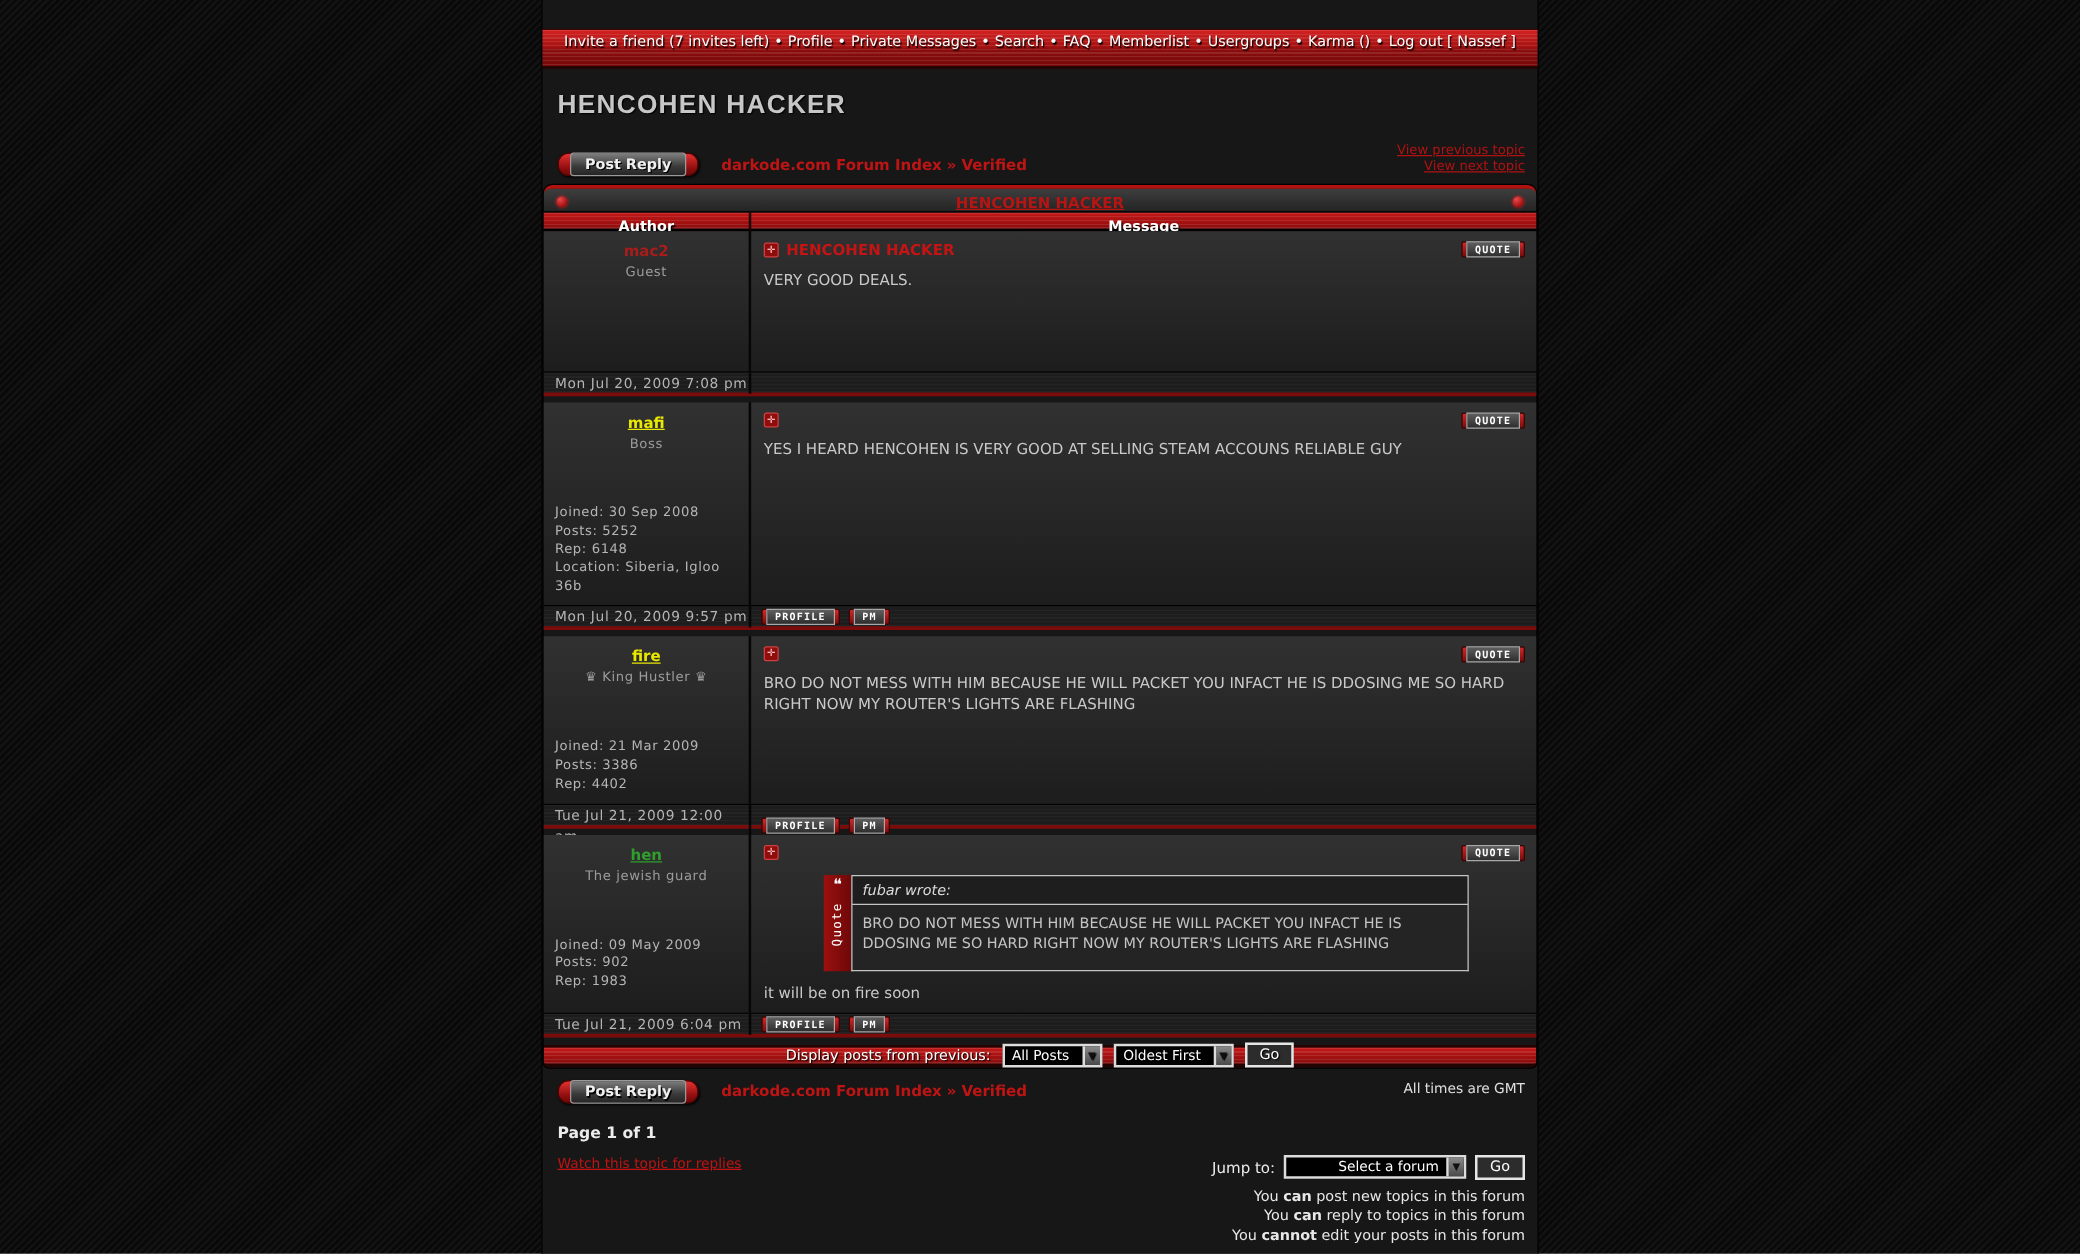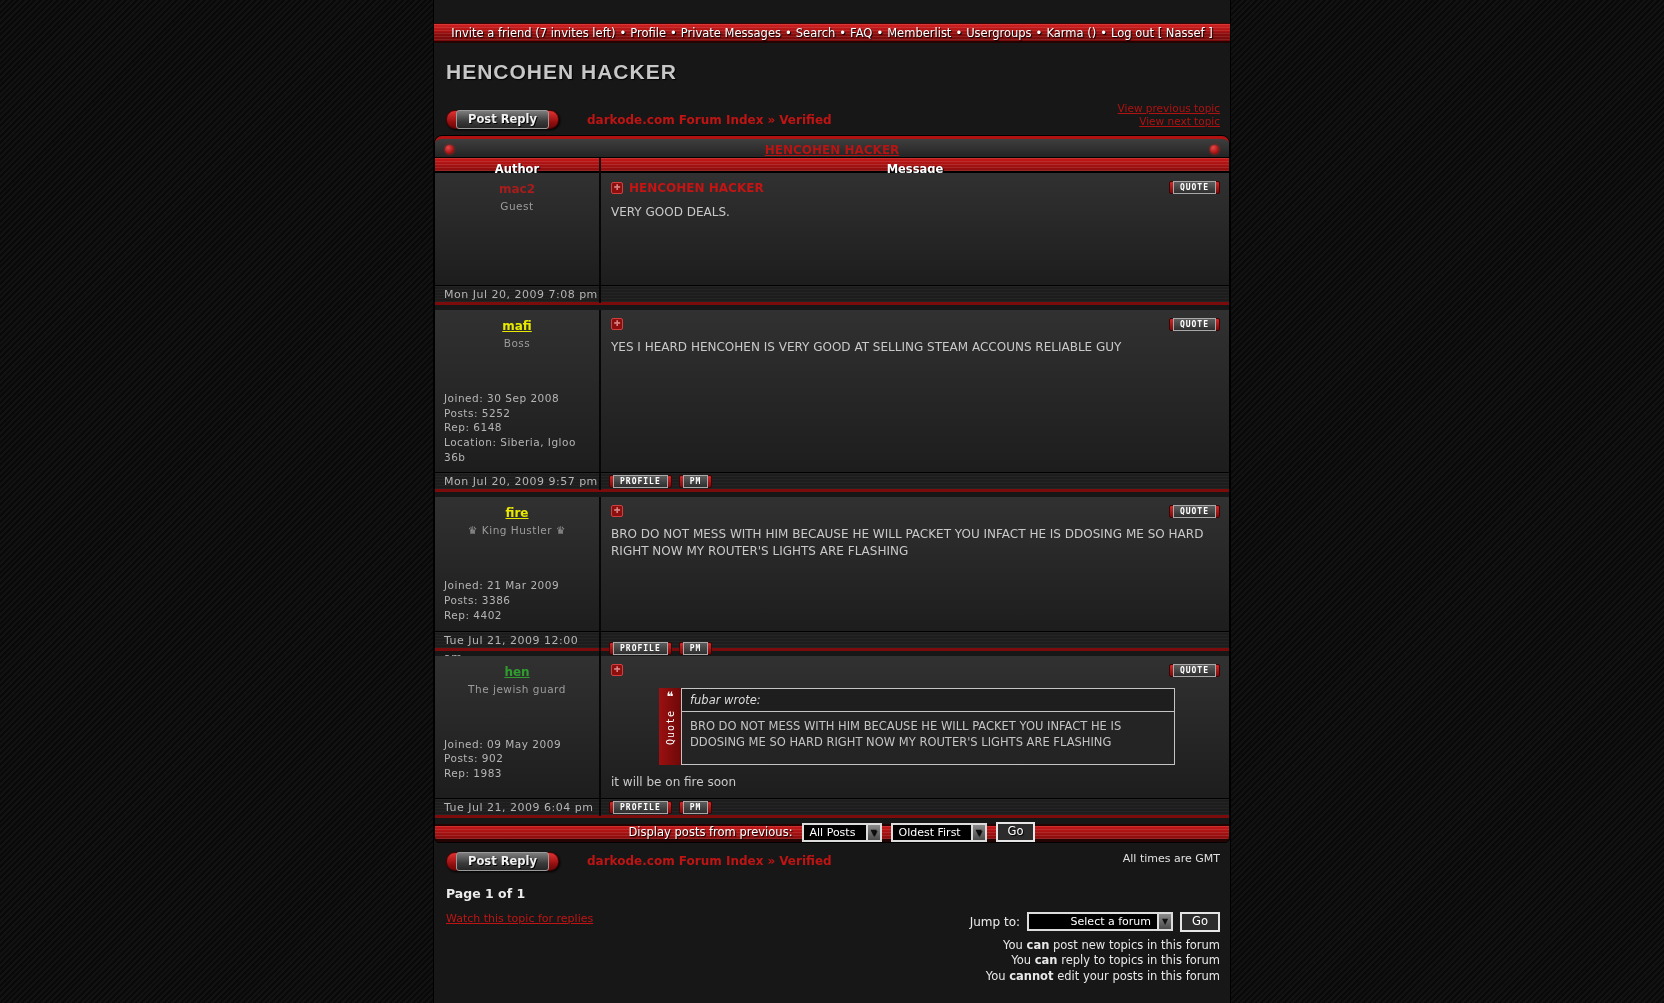--- a/index.html
+++ b/index.html
@@ -8,38 +8,38 @@
     font-family: "DejaVu Sans", sans-serif;
     background: repeating-linear-gradient(135deg, #090909 0px, #090909 2px, #121212 2px, #121212 4px);
   }
   .page {
     width: 798px; min-height: 1003px; margin-left: 433px;
     background: #171717; padding-top: 23px; position: relative;
     border-left:1px solid #000; border-right:1px solid #000;
   }
   
   .navbar {
-    height: 20px; line-height: 19px; text-align: center;
+    height: 32px; line-height: 19px; text-align: center;
     color: #fff; font-size: 11.5px; text-shadow: 1px 1px 1px #000;
     background:
       repeating-linear-gradient(180deg, rgba(255,255,255,.10) 0 1px, rgba(0,0,0,0) 1px 3px),
       linear-gradient(180deg, #d42222 0%, #a81212 45%, #8c0d0d 55%, #760909 100%);
     border-top: 1px solid #3a0505; border-bottom: 2px solid #240303;
   }
   .nav-link { cursor: pointer; }
   .nav-sep { margin: 0 4px; }
   
   .page-title {
     margin: 17px 0 0 12px; color: #c7c7c7; font-family: "Liberation Sans", sans-serif;
     font-weight: bold; font-size: 21px; letter-spacing: 1px; text-shadow: 1px 1px 1px #000;
   }
   
   .toolbar { display: flex; align-items: center; margin: 26px 10px 6px 12px; position: relative; }
   .toolbar.second { margin: 9px 10px 0 12px; }
-  .breadcrumb { margin-left: 28px; font-size: 12px; font-weight: bold; color: #bf1414; }
+  .breadcrumb { margin-left: 18px; font-size: 12px; font-weight: bold; color: #bf1414; }
   .breadcrumb span { margin-right: 4px; cursor: pointer; }
   .topic-nav { position: absolute; right: 0; top: -8px; text-align: right; font-size: 10.5px; line-height: 13px; }
   .topic-nav div { color: #b01212; text-decoration: underline; cursor: pointer; }
   .all-times { margin-left: auto; color: #e0e0e0; font-size: 11px; align-self: flex-start; }
   
   .btn-reply { display: inline-flex; height: 19px; cursor: pointer; filter: drop-shadow(1px 1px 1px #000); }
   .btn-reply .cap { width: 13px; background: linear-gradient(180deg,#e23232,#8e0d0d 70%,#6e0808); border: 1px solid #4a0606; }
   .btn-reply .cap.l { border-radius: 9px 0 0 9px; }
   .btn-reply .cap.r { border-radius: 0 9px 9px 0; }
   .btn-reply .mid {

